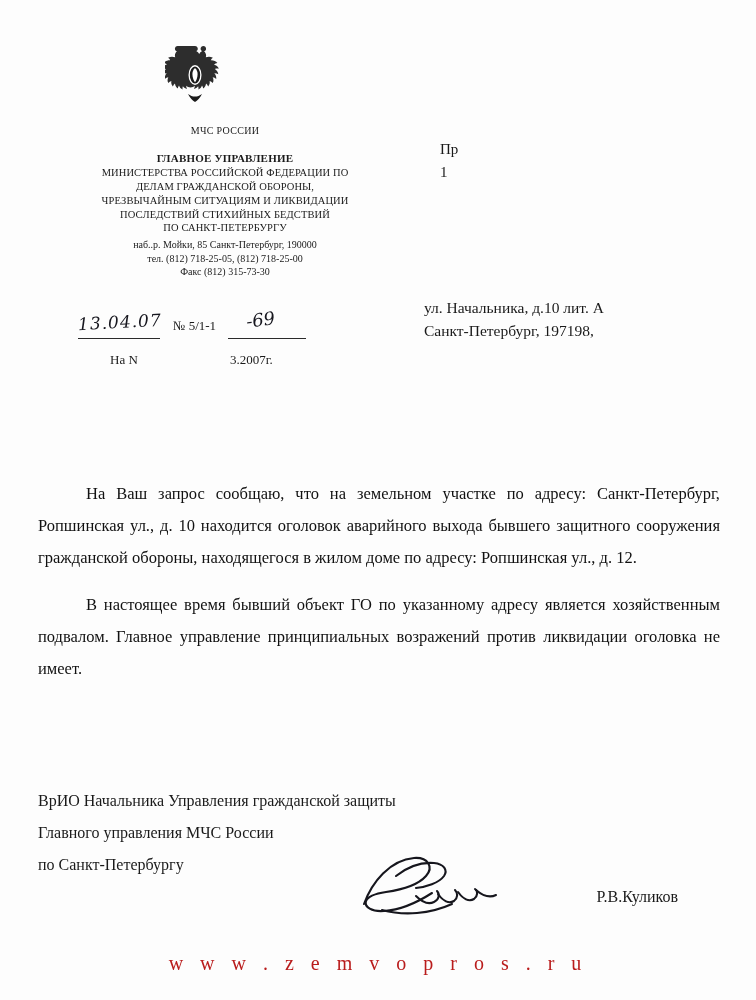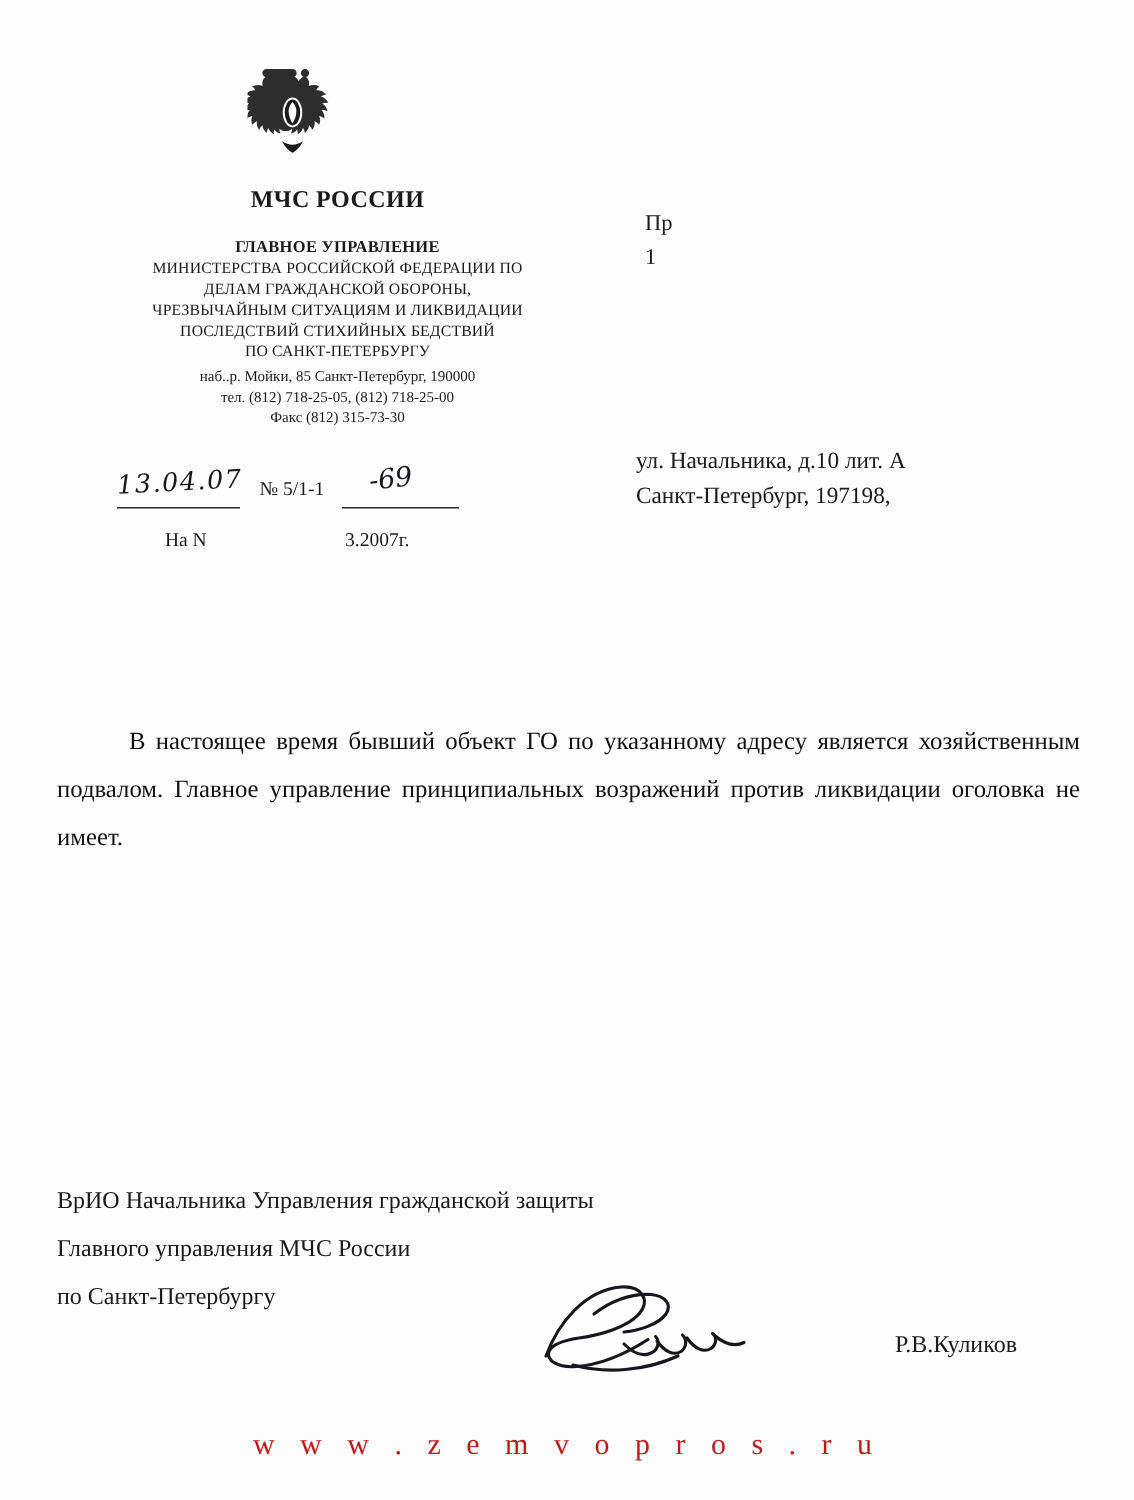--- a/index.html
+++ b/index.html
@@ -34,22 +34,22 @@
   
   .letterhead {
     position: absolute;
     left: 60px;
     top: 125px;
     width: 330px;
     text-align: center;
     font-family: "Liberation Serif", serif;
   }
   .lh-ministry {
-    font-weight: bold;
-    font-size: 16px;
+    font-weight: normal;
+    font-size: 10px;
     letter-spacing: .3px;
   }
   .lh-main {
     font-weight: bold;
     font-size: 11px;
     margin-top: 16px;
     letter-spacing: .2px;
   }
   .lh-block {
     font-weight: normal;
@@ -134,20 +134,21 @@
     top: 138px;
     width: 300px;
     font-size: 15px;
     line-height: 1.5;
   }
   .addressee .clip {
     display: block;
     overflow: hidden;
     white-space: nowrap;
     width: 26px;
+    margin-left: 10px;
   }
   .addressee-lines {
     position: absolute;
     left: 424px;
     top: 296px;
     width: 320px;
     font-size: 15.5px;
     line-height: 1.5;
   }
 
@@ -253,20 +254,21 @@
     <span class="clip">Пр</span>
     <span class="clip">1</span>
   </div>
 
   <div class="addressee-lines">
     <div>ул. Начальника, д.10 лит. А</div>
     <div>Санкт-Петербург, 197198,</div>
   </div>
 
   <div class="body-text">
+    <p>На Ваш запрос сообщаю, что на земельном участке по адресу: Санкт-Петербург, Ропшинская ул., д. 10 находится оголовок аварийного выхода бывшего защитного сооружения гражданской обороны, находящегося в жилом доме по адресу: Ропшинская ул., д. 12.</p>
     <p>В настоящее время бывший объект ГО по указанному адресу является хозяйственным подвалом. Главное управление принципиальных   возражений против ликвидации  оголовка не имеет.</p>
   </div>
 
   <div class="sign-block">
     <div>ВрИО Начальника Управления гражданской защиты</div>
     <div>Главного управления МЧС России</div>
     <div>по Санкт-Петербургу</div>
   </div>
 
   <div class="signature">

